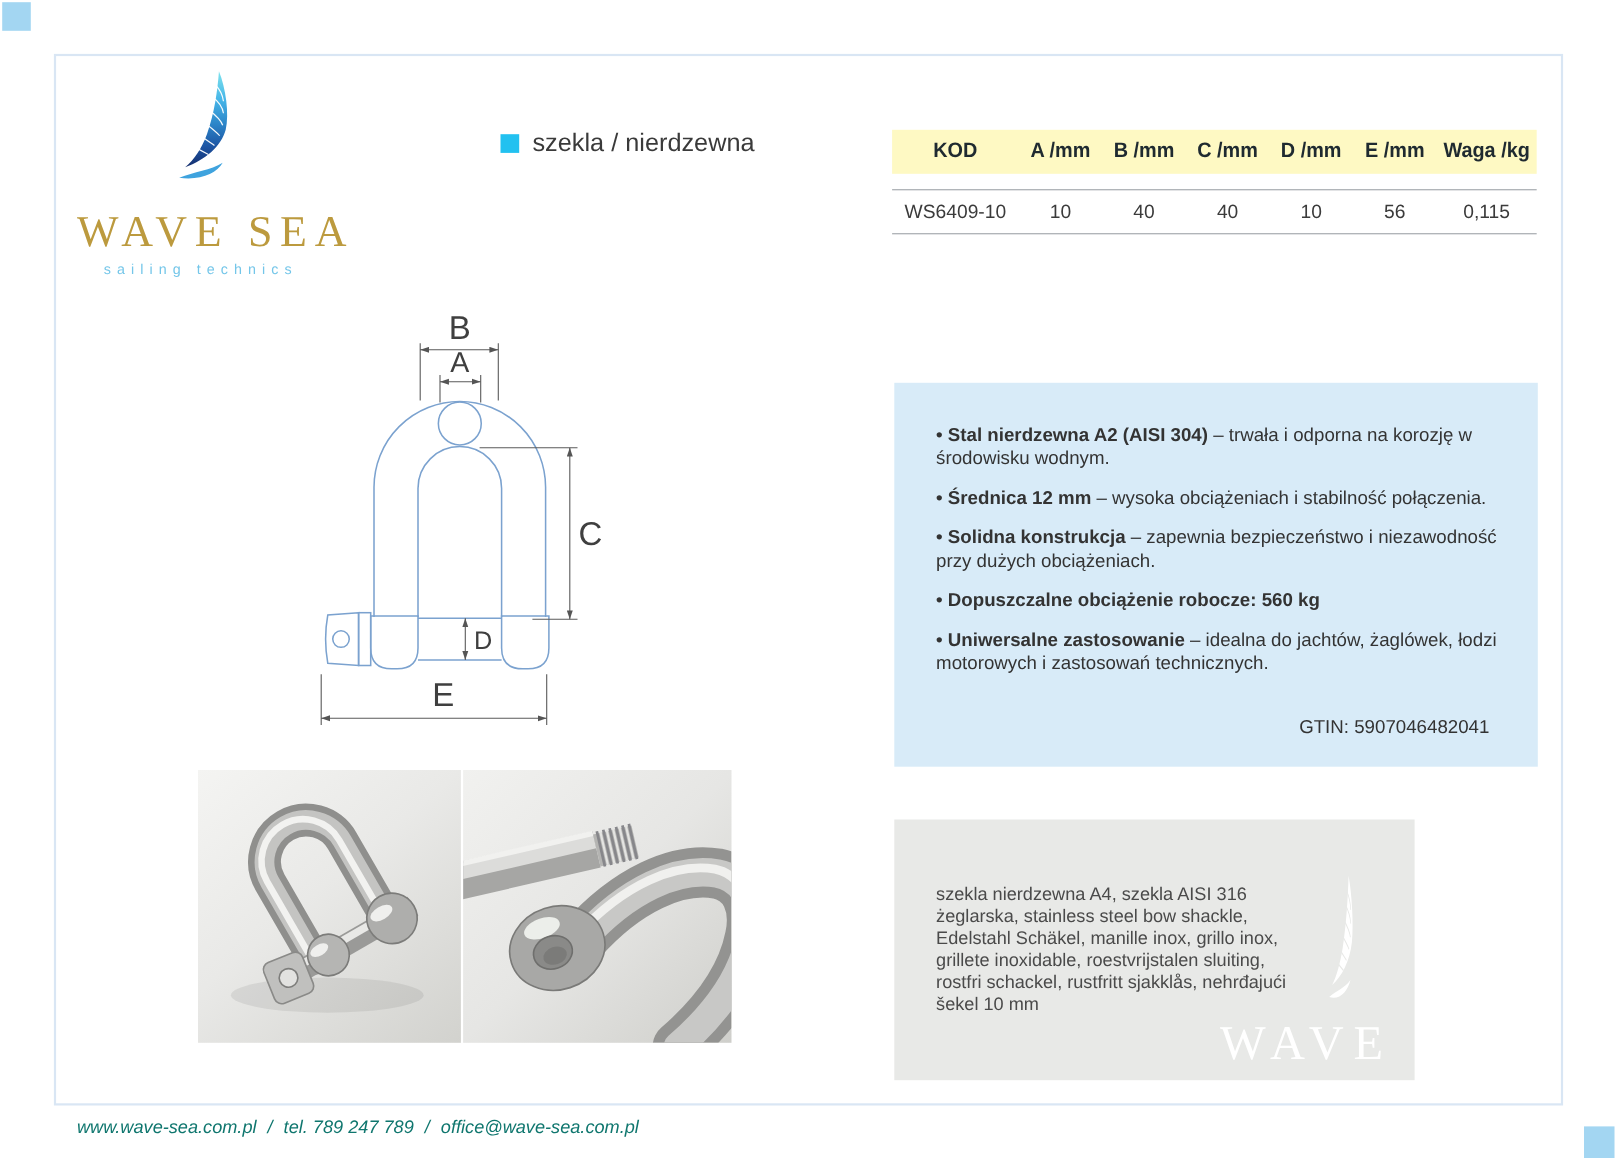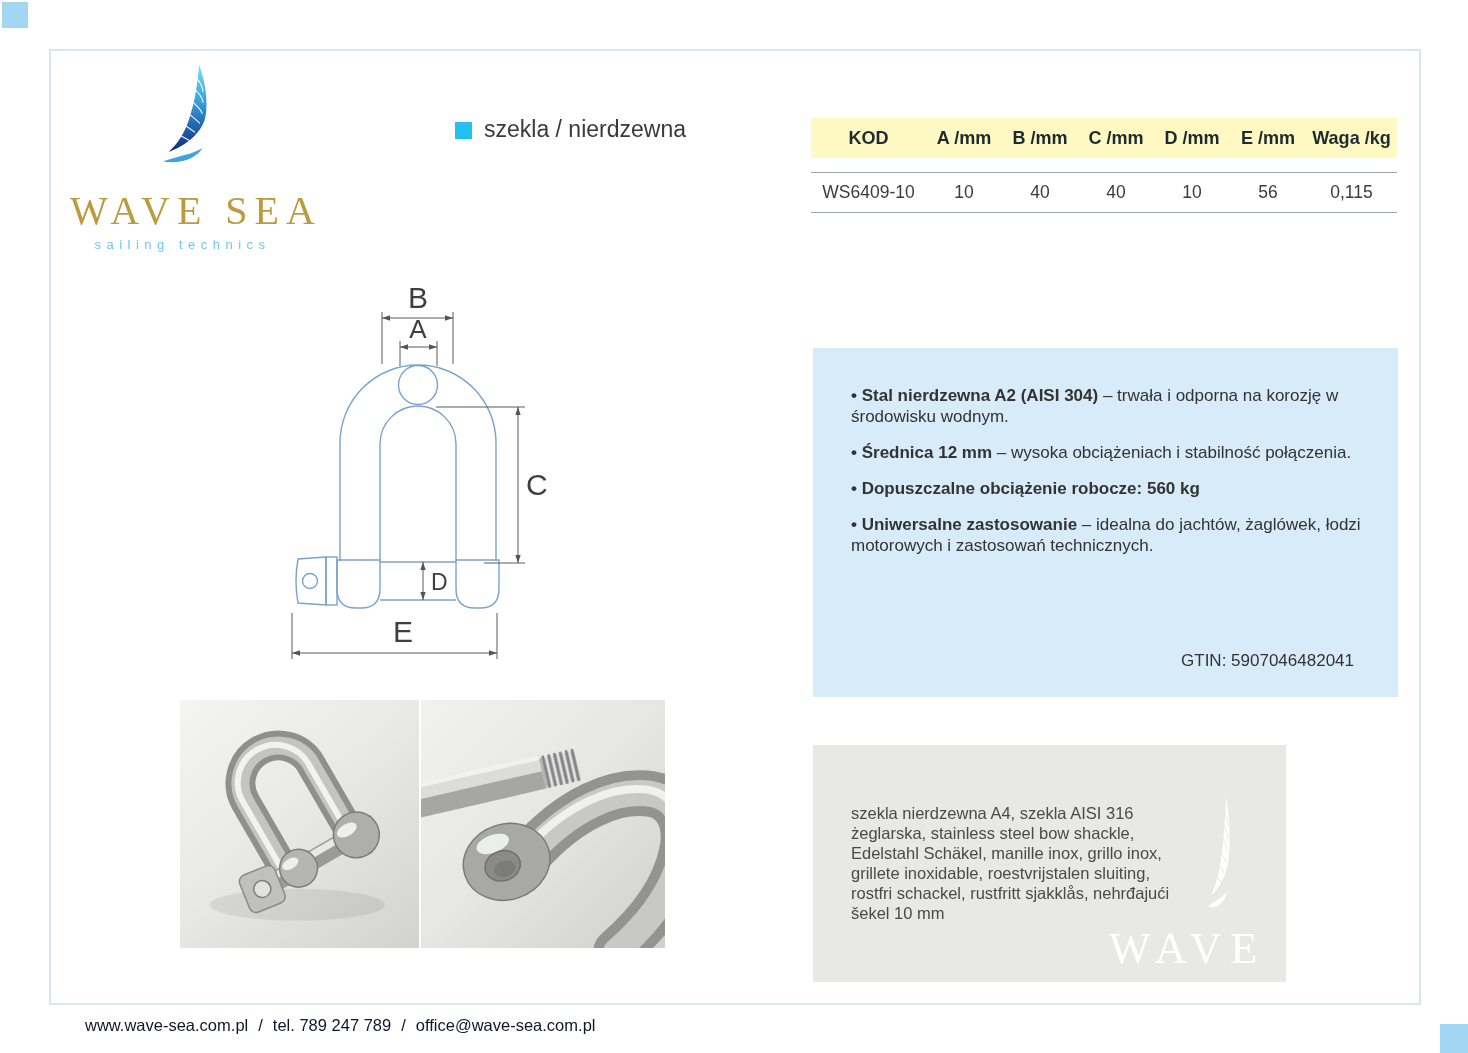--- a/index.html
+++ b/index.html
@@ -58,21 +58,21 @@
   
   .keyword-box { position:absolute; left:813px; top:745px; width:473px; height:237px;
                  background:#e8e9e7; overflow:hidden; }
   .keywords { position:absolute; left:38px; top:58px; width:335px; font-size:16.5px;
               line-height:20px; color:#4a4a4a; }
   .wm-sail { position:absolute; left:392px; top:48px; width:40px; height:132px; }
   .wm-text { position:absolute; left:296px; top:178px; font-family:"Liberation Serif", serif;
              font-size:44px; letter-spacing:9px; color:#ffffff; white-space:nowrap; }
 
   
-  .footer { position:absolute; left:85px; top:1016px; font-size:16.5px; color:#0f172a; }
+  .footer { position:absolute; left:70px; top:1016px; font-size:16.5px; color:#0f766e;font-style:italic; }
   .footer .sep { padding:0 10px; }
 </style>
 </head>
 <body>
 
 <div class="page">
 
   <div class="corner-square corner-tl"></div>
   <div class="corner-square corner-br"></div>
 
@@ -168,20 +168,21 @@
       <text x="150" y="58" font-size="26" text-anchor="middle">A</text>
       <text x="258" y="215" font-size="30">C</text>
       <text x="163" y="310" font-size="23">D</text>
       <text x="135" y="362" font-size="30" text-anchor="middle">E</text>
     </g>
   </svg>
 
   <div class="info-box">
     <p><span class="lead">• Stal nierdzewna A2 (AISI 304)</span><span> – trwała i odporna na korozję w środowisku wodnym.</span></p>
     <p><span class="lead">• Średnica 12 mm</span><span> – wysoka obciążeniach i stabilność połączenia.</span></p>
+    <p><span class="lead">• Solidna konstrukcja</span><span> – zapewnia bezpieczeństwo i niezawodność przy dużych obciążeniach.</span></p>
     <p><span class="lead">• Dopuszczalne obciążenie robocze: 560 kg</span><span></span></p>
     <p><span class="lead">• Uniwersalne zastosowanie</span><span> – idealna do jachtów, żaglówek, łodzi motorowych i zastosowań technicznych.</span></p>
     <div class="gtin">GTIN: 5907046482041</div>
   </div>
 
   <div class="photo photo-left">
     <svg viewBox="0 0 240 248">
       <ellipse cx="118" cy="205" rx="88" ry="16" fill="rgba(0,0,0,0.07)"></ellipse>
       <g transform="rotate(-30 120 124)">
         <path d="M 84,158 L 84,78 A 38,38 0 0 1 160,78 L 160,158" stroke="#8f8f8d" stroke-width="30" fill="none" stroke-linecap="round"></path>

